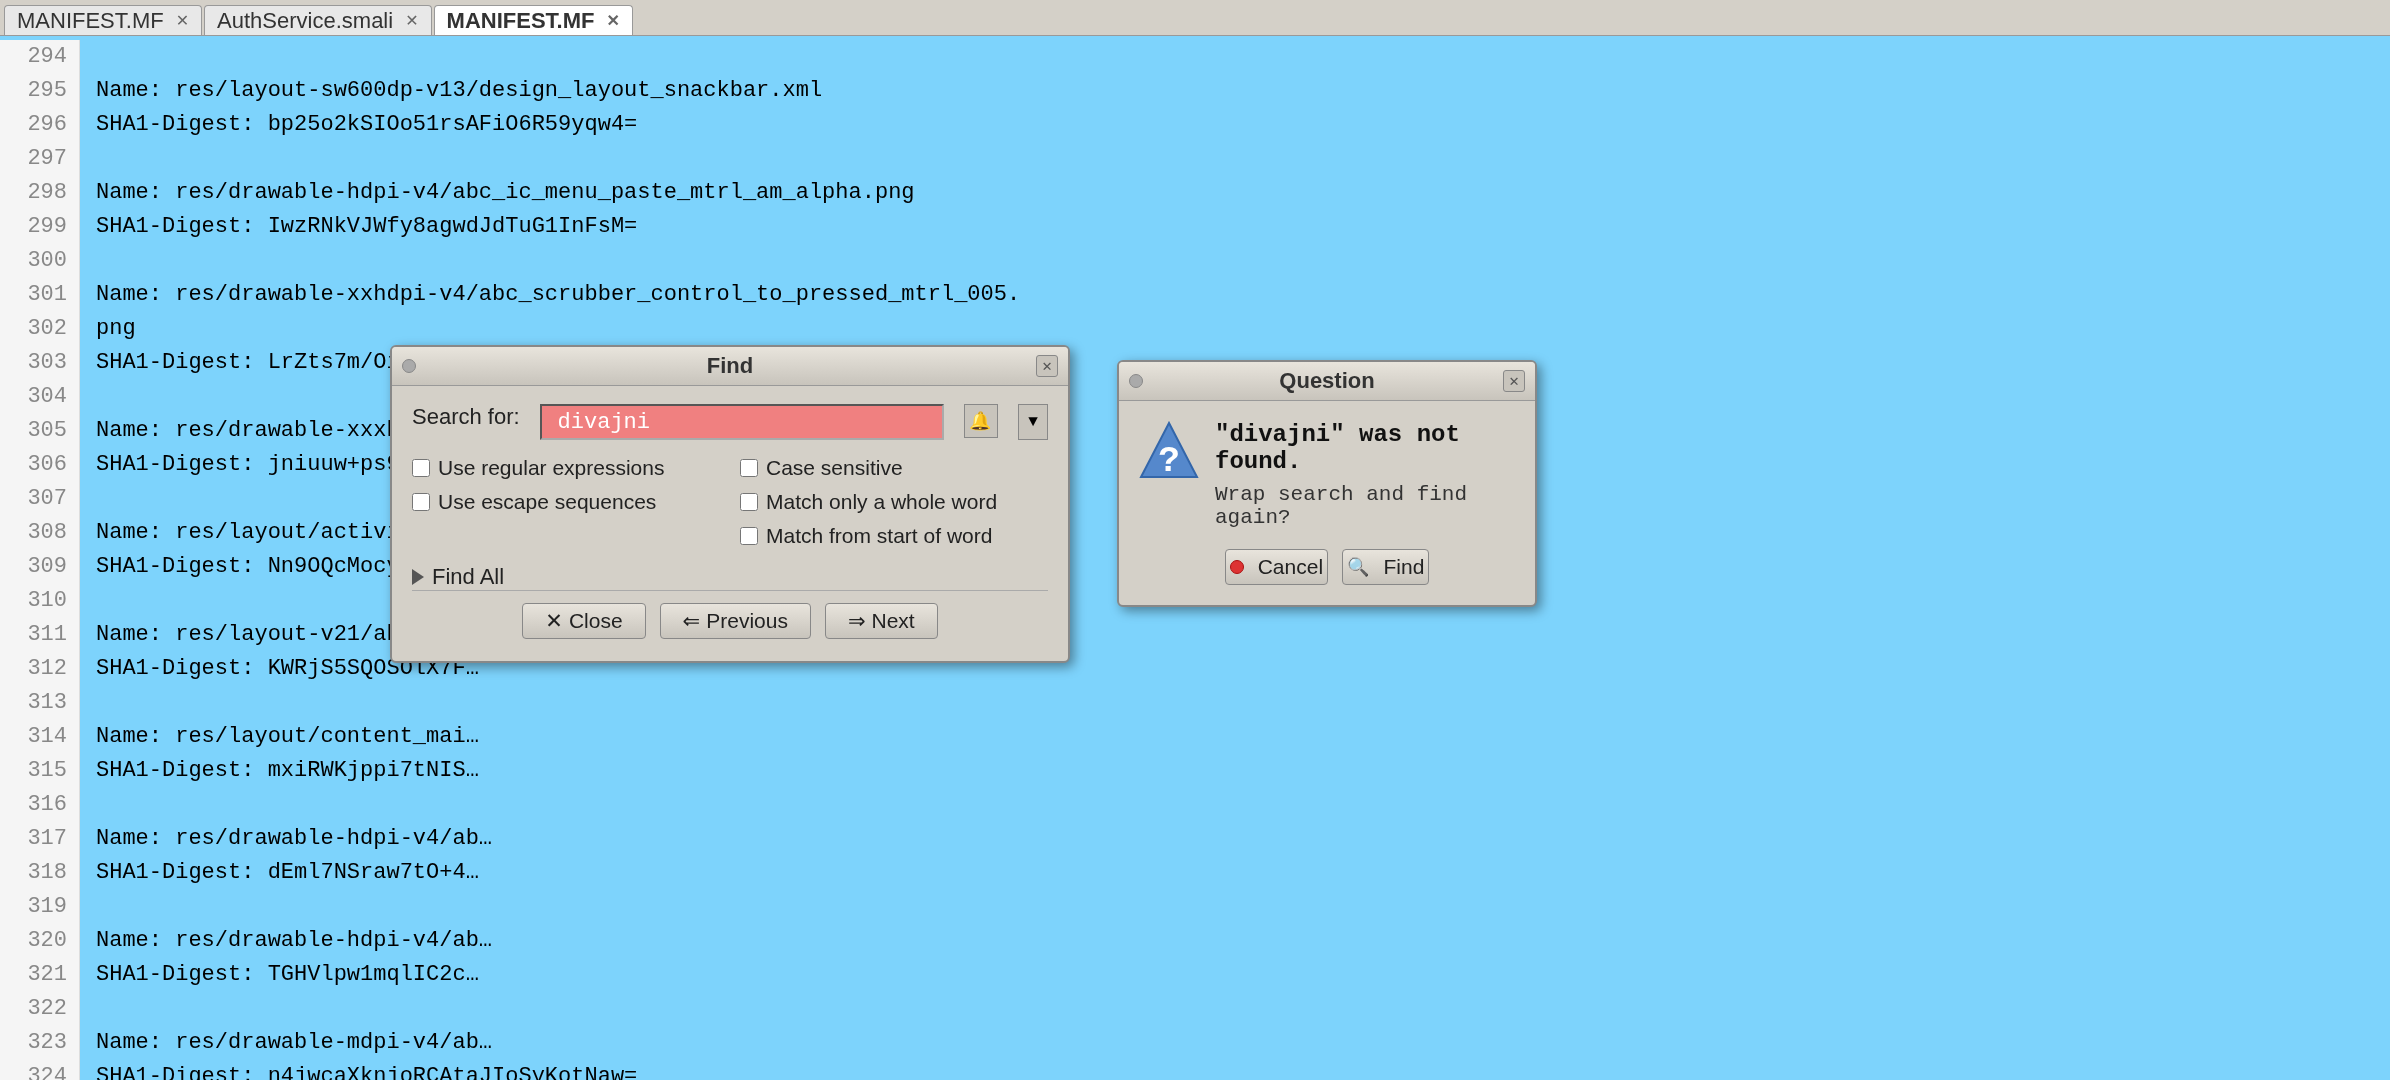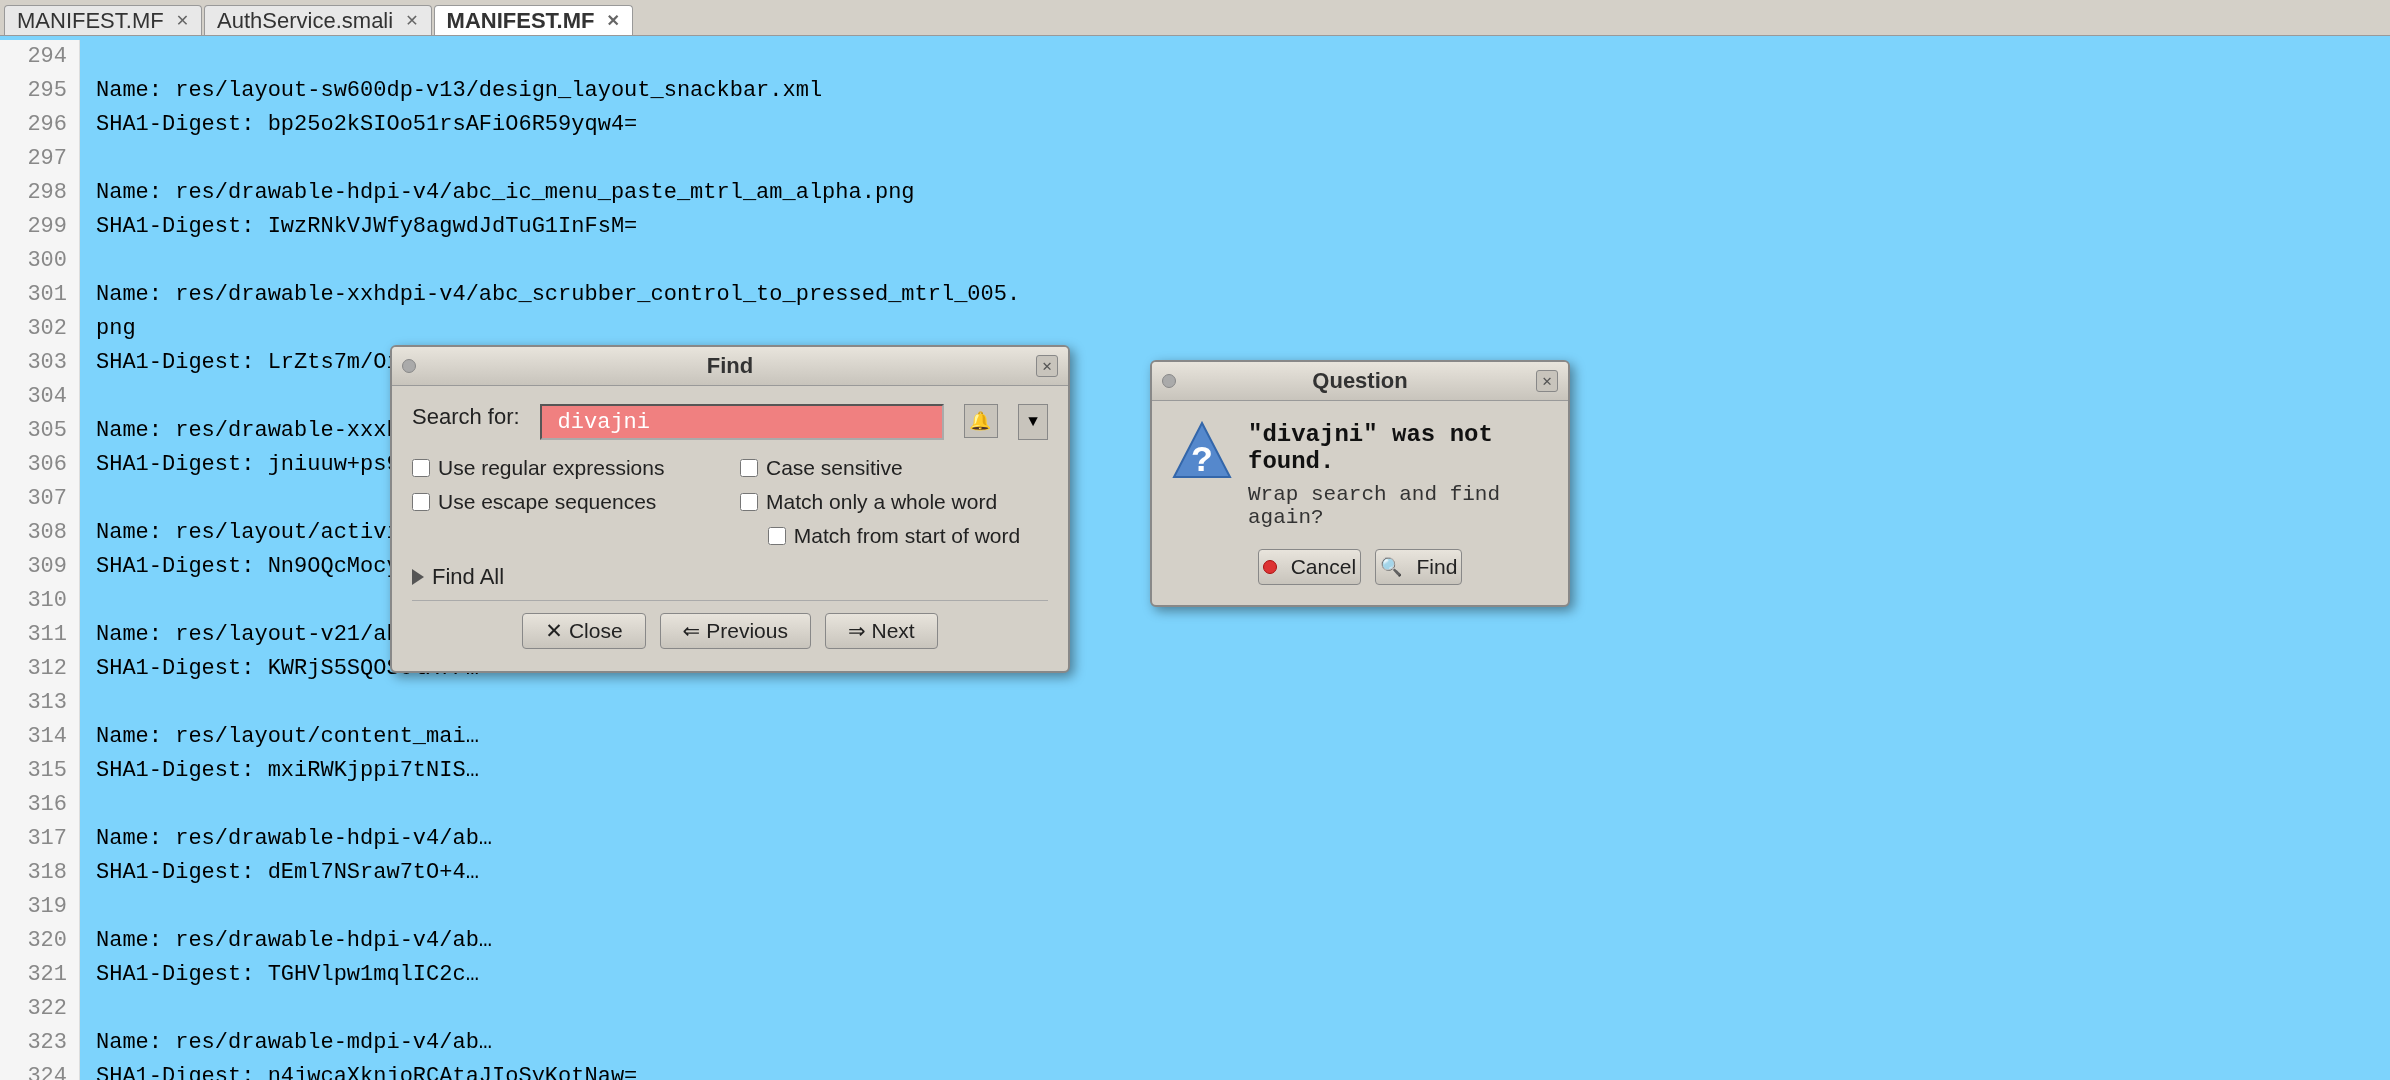--- a/index.html
+++ b/index.html
@@ -192,21 +192,20 @@
       gap: 8px;
       font-family: Arial, sans-serif;
       font-size: 21px;
       color: #222;
     }
     .checkbox-item input[type="checkbox"] {
       width: 18px;
       height: 18px;
     }
     .find-all-row {
-      margin-bottom: 10px;
       font-family: Arial, sans-serif;
       font-size: 22px;
       color: #222;
       display: flex;
       align-items: center;
       gap: 8px;
       cursor: pointer;
     }
     .triangle-right {
       width: 0;
@@ -235,21 +234,21 @@
       cursor: pointer;
       display: flex;
       align-items: center;
       gap: 6px;
     }
 
     
     .question-dialog {
       position: absolute;
       top: 360px;
-      left: 1150px;
+      left: 1117px;
       width: 420px;
       background: #d4d0c8;
       border: 2px solid #888;
       border-radius: 6px;
       box-shadow: 4px 4px 12px rgba(0,0,0,0.4);
       z-index: 101;
     }
     .question-body {
       padding: 20px;
     }
@@ -417,21 +416,21 @@
         <span>Case sensitive</span>
       </label>
       <label class="checkbox-item">
         <input type="checkbox" style="">
         <span>Use escape sequences</span>
       </label>
       <label class="checkbox-item">
         <input type="checkbox" style="">
         <span>Match only a whole word</span>
       </label>
-      <label class="checkbox-item" style="grid-column: 2; justify-content: center;">
+      <label class="checkbox-item" style="grid-column: 2;">
         <input type="checkbox" style="">
         <span>Match from start of word</span>
       </label>
     </div>
     <div class="find-all-row">
       <span class="triangle-right"></span>
       <span>Find All</span>
     </div>
     <div class="dialog-buttons">
       <button class="dialog-btn">

